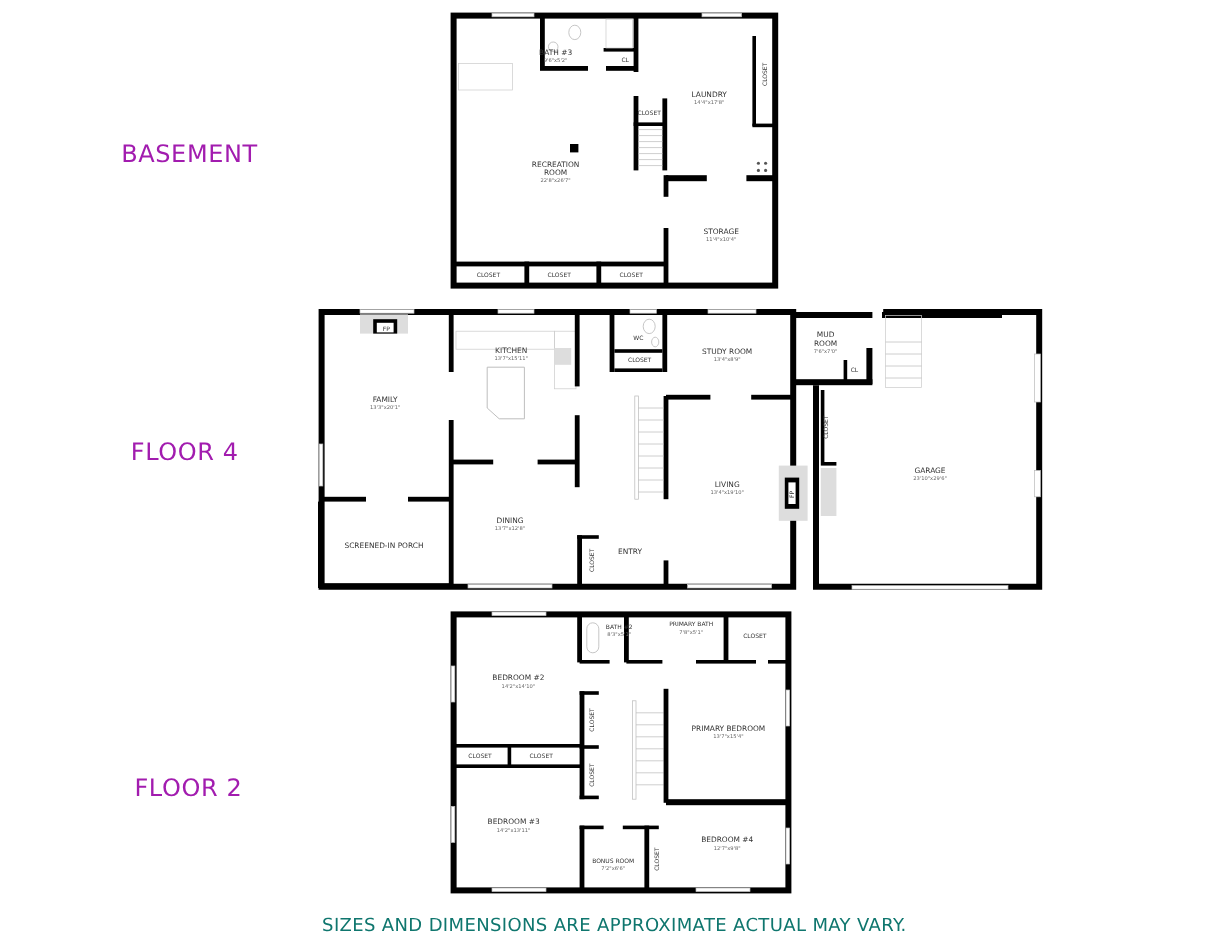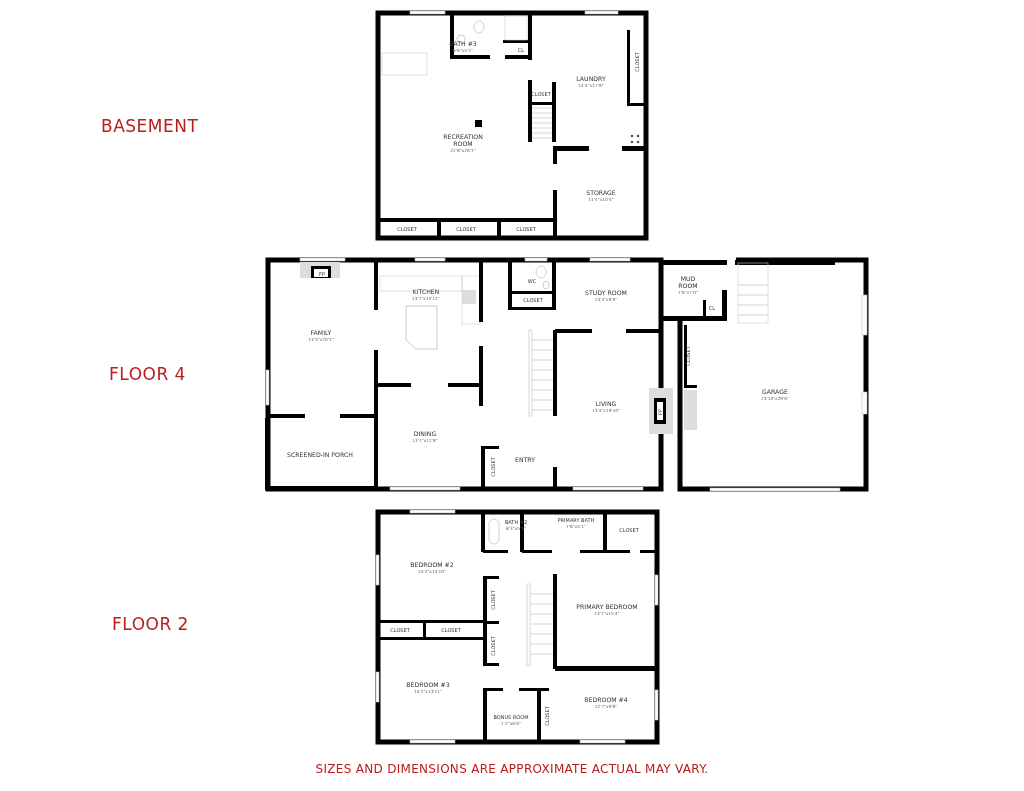--- a/index.html
+++ b/index.html
@@ -1,29 +1,29 @@
 <!DOCTYPE html>
 <html><head>
 <meta charset="utf-8">
 <style>
   html, body { margin:0; padding:0; background:#ffffff; }
   body { width:1024px; height:791px; position:relative; overflow:hidden; font-family:"DejaVu Sans", sans-serif; color:#222; }
-  .floor-title { position:absolute; font-size:17px; letter-spacing:0.5px; color:#b91c1c; }
+  .floor-title { position:absolute; font-size:20px; letter-spacing:0.5px; color:#a21caf; }
   svg.plan { position:absolute; left:0; top:0; }
   .rlabel { font-family:"DejaVu Sans", sans-serif; font-size:6.2px; fill:#333; text-anchor:middle; }
   .rdim { font-family:"DejaVu Sans", sans-serif; font-size:4.3px; fill:#666; text-anchor:middle; }
   .small { font-size:5px; }
-  .footer { position:absolute; left:0; width:1024px; top:762px; text-align:center; font-size:12px; color:#b91c1c; letter-spacing:0.3px; }
+  .footer { position:absolute; left:0; width:1024px; top:762px; text-align:center; font-size:15px; color:#0f766e; letter-spacing:0.3px; }
 </style>
 </head>
 <body>
 
 <div class="floor-title" style="left:101px; top:116px;">BASEMENT</div>
 <div class="floor-title" style="left:109px; top:364px;">FLOOR 4</div>
-<div class="floor-title" style="left:112px; top:614px;">FLOOR 2</div>
+<div class="floor-title" style="left:112px; top:644px;">FLOOR 2</div>
 
 <svg class="plan" width="1024" height="791" viewBox="0 0 1024 791">
 
   <g>
 
     <rect x="378" y="13" width="268" height="225" fill="none" stroke="#000" stroke-width="5"></rect>
 
     <rect x="410" y="11" width="35" height="3" fill="#fff" stroke="#bbb" stroke-width="0.6"></rect>
     <rect x="585" y="11" width="33" height="3" fill="#fff" stroke="#bbb" stroke-width="0.6"></rect>
 

